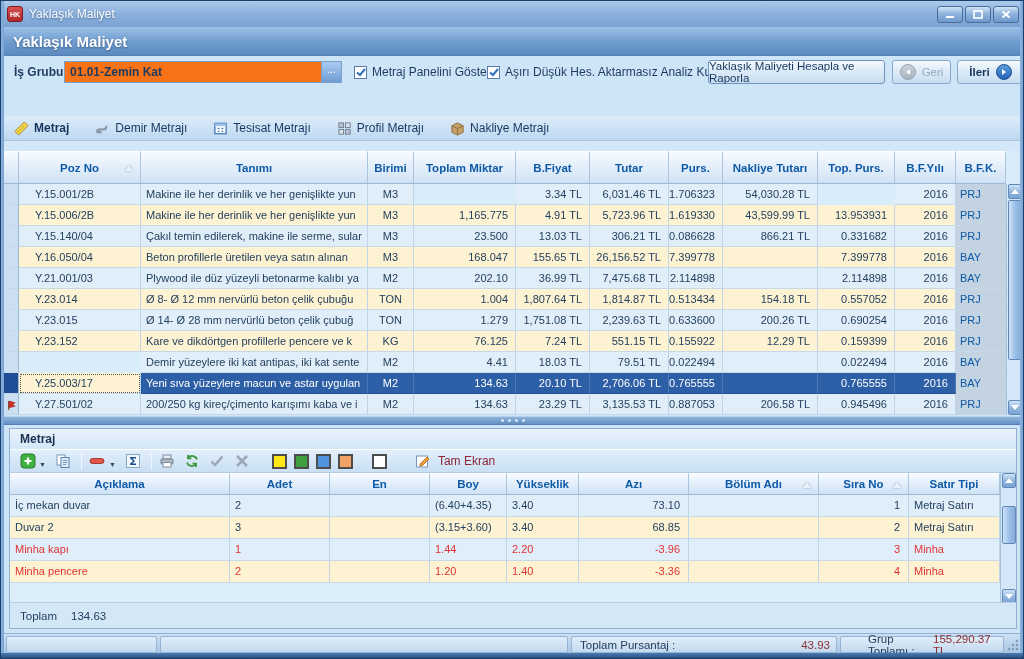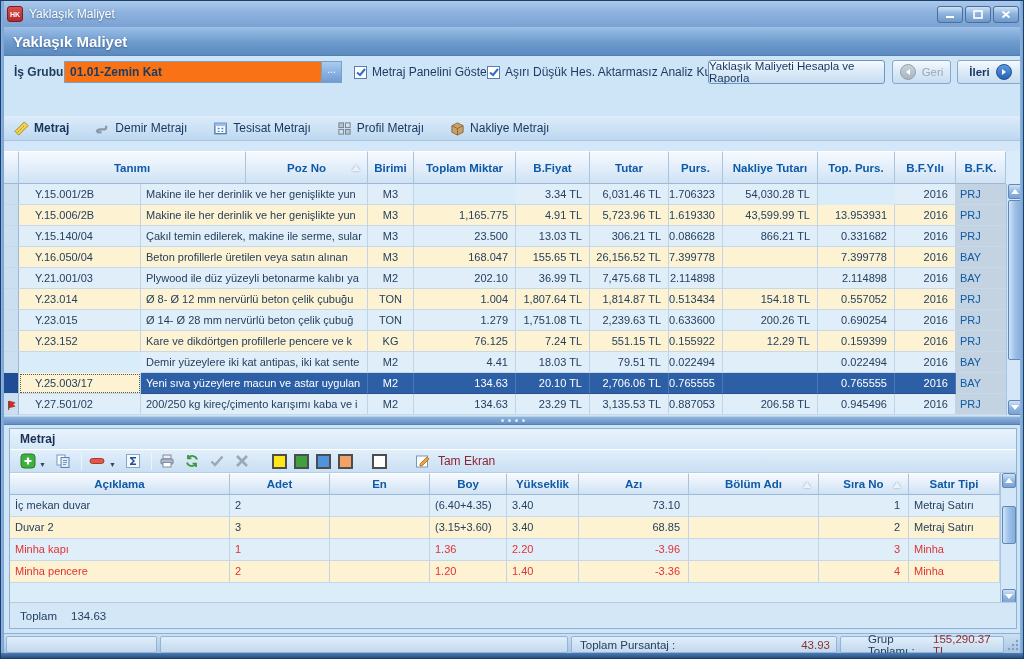--- a/index.html
+++ b/index.html
@@ -429,26 +429,26 @@
         </span>
         <span class="tlabel">Nakliye Metrajı</span>
       </div>
     </div>
 
   <div class="gap-band"></div>
 
   <div class="main-grid">
     <div class="mg-header" id="mg-header">
         <div class="mgh" style="width: 15px;"></div>
-        <div class="mgh" style="width: 227px;">
-          <span>Tanımı</span>
-        </div>
         <div class="mgh" style="width: 122px;">
           <span>Poz No</span>
           <span class="sort-tri"></span>
+        </div>
+        <div class="mgh" style="width: 227px;">
+          <span>Tanımı</span>
         </div>
         <div class="mgh" style="width: 46px;">
           <span>Birimi</span>
         </div>
         <div class="mgh" style="width: 102px;">
           <span>Toplam Miktar</span>
         </div>
         <div class="mgh" style="width: 74px;">
           <span>B.Fiyat</span>
         </div>
@@ -779,21 +779,21 @@
             <div class="dgc al" style="width: 72px;">3.40</div>
             <div class="dgc ar" style="width: 110px;">68.85</div>
             <div class="dgc al" style="width: 130px;"></div>
             <div class="dgc ar" style="width: 90px;">2</div>
             <div class="dgc al" style="width: 91px;">Metraj Satırı</div>
           </div>
           <div class="dgr row-lite redrow">
             <div class="dgc al" style="width: 220px;">Minha kapı</div>
             <div class="dgc al" style="width: 100px;">1</div>
             <div class="dgc al" style="width: 100px;"></div>
-            <div class="dgc al" style="width: 77px;">1.36</div>
+            <div class="dgc al" style="width: 77px;">1.44</div>
             <div class="dgc al" style="width: 72px;">2.20</div>
             <div class="dgc ar" style="width: 110px;">-3.96</div>
             <div class="dgc al" style="width: 130px;"></div>
             <div class="dgc ar" style="width: 90px;">3</div>
             <div class="dgc al" style="width: 91px;">Minha</div>
           </div>
           <div class="dgr row-cream redrow">
             <div class="dgc al" style="width: 220px;">Minha pencere</div>
             <div class="dgc al" style="width: 100px;">2</div>
             <div class="dgc al" style="width: 100px;"></div>

